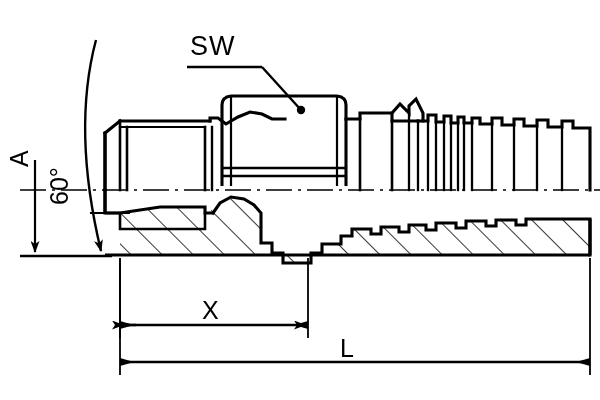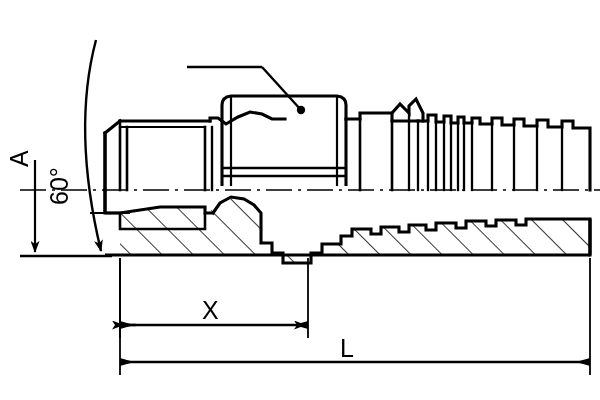--- a/index.html
+++ b/index.html
@@ -174,18 +174,19 @@
 
     <g>
       <line x1="120" y1="258" x2="120" y2="375" stroke="#000" stroke-width="1.8"></line>
       <line x1="590" y1="258" x2="590" y2="375" stroke="#000" stroke-width="1.8"></line>
       <line x1="120" y1="362" x2="590" y2="362" stroke="#000" stroke-width="2.4"></line>
       <path d="M120,358 L134,362 L120,366 Z" fill="#000"></path>
       <path d="M590,358 L576,362 L590,366 Z" fill="#000"></path>
     </g>
   </svg>
 
+  <div class="lbl" id="lbl-sw">SW</div>
   <div class="lbl" id="lbl-x">X</div>
   <div class="lbl" id="lbl-l">L</div>
   <div class="lbl" id="lbl-a">A</div>
   <div class="lbl" id="lbl-deg">60°</div>
 
 </div>
 
 </body></html>

